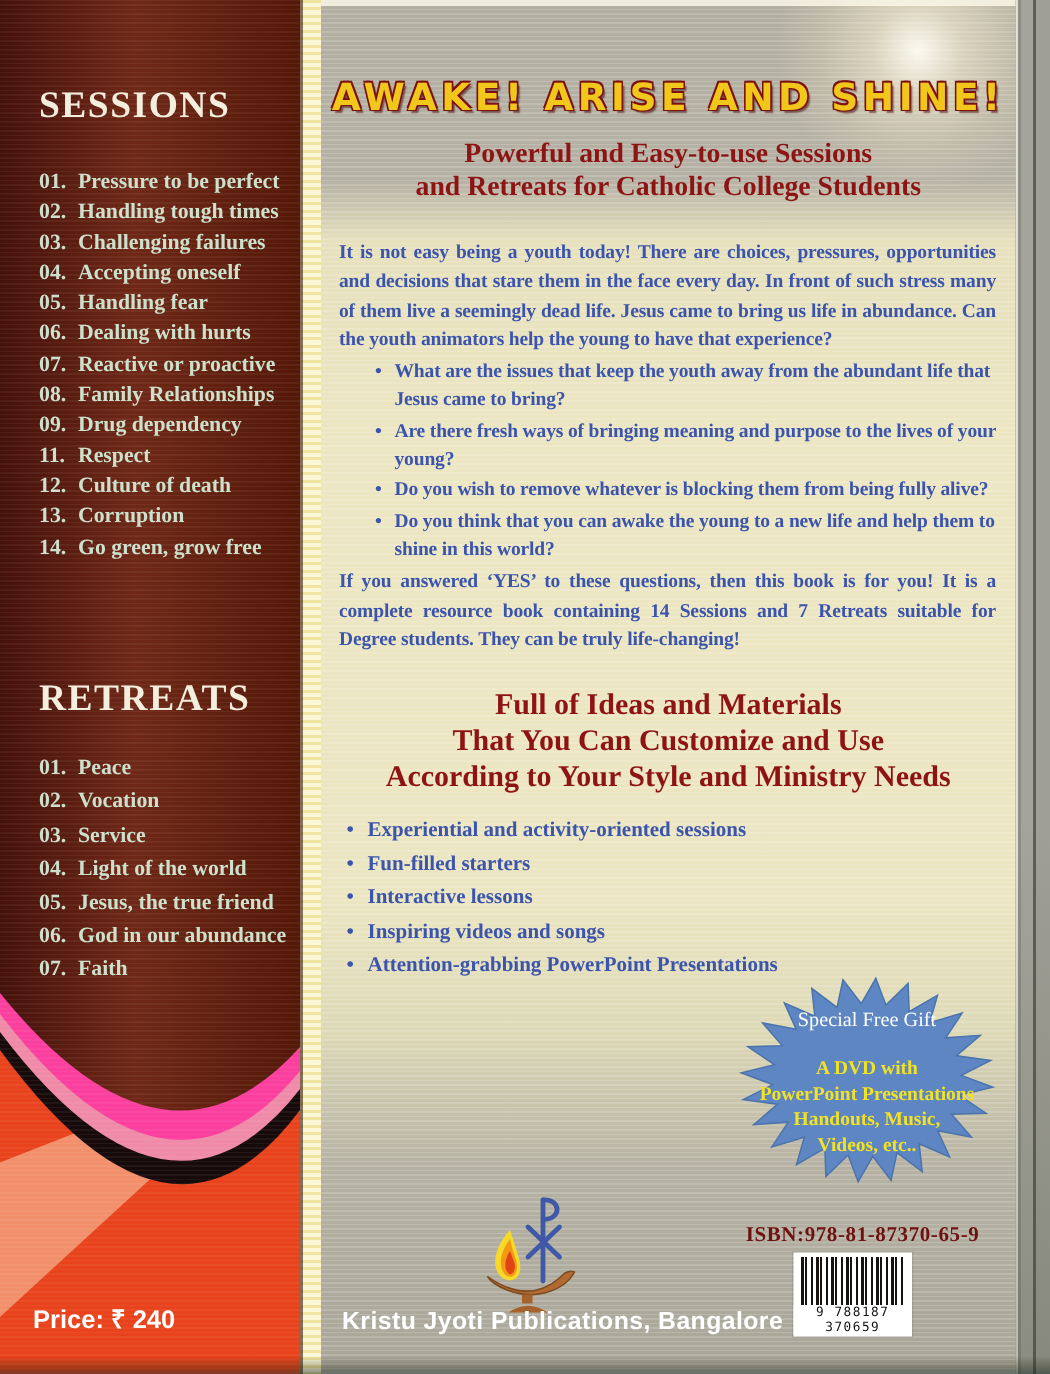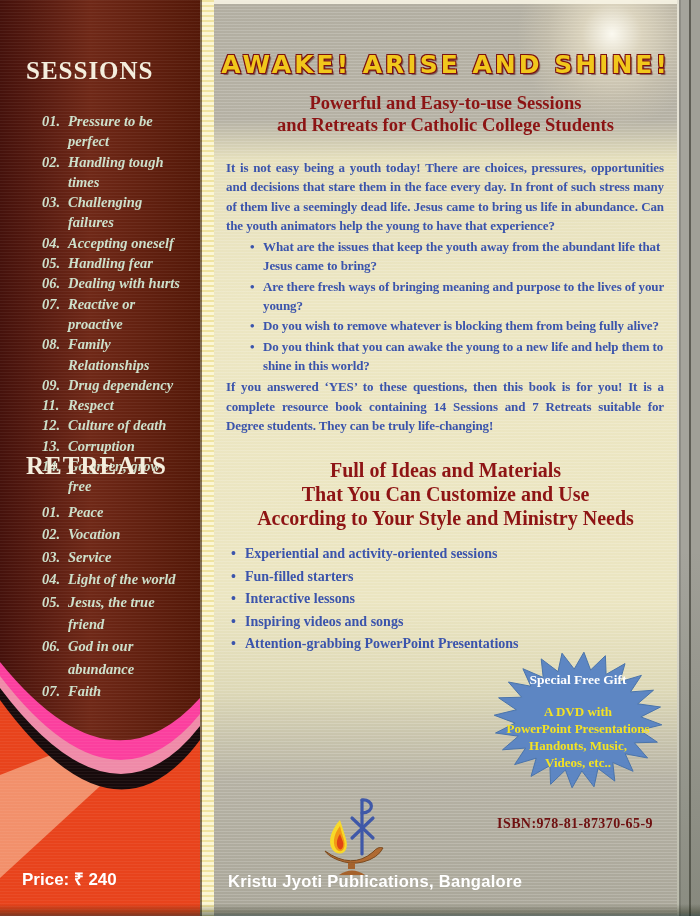--- a/index.html
+++ b/index.html
@@ -6,21 +6,21 @@
   .cover{position:relative;width:700px;height:916px;overflow:hidden;background:#15803d;
          font-family:"Liberation Serif",serif;}
 
   
   .sidebar{position:absolute;left:0;top:0;width:200px;height:916px;}
   .sidebar svg.swoosh{position:absolute;left:0;top:0;width:200px;height:916px;display:block;}
   .sidebar::after{content:"";position:absolute;inset:0;pointer-events:none;
     background:repeating-linear-gradient(180deg,rgba(255,255,255,.05) 0 1px,transparent 1px 3px);}
   .side-block{position:absolute;left:26px;z-index:2;}
   .side-title{font-weight:bold;font-size:25px;letter-spacing:1px;color:#f4eedd;}
-  .side-list{list-style:none;margin:16px;padding:0;font-style:italic;}
+  .side-list{list-style:none;margin:0;padding:0;}
   .side-list li{display:flex;font-weight:bold;font-size:14.5px;color:#cde0cb;}
   .side-list .num{width:26px;flex:none;}
   .sessions-list li{line-height:20.3px;}
   .retreats-list li{line-height:22.4px;}
   .block-sessions{top:57px;}
   .block-sessions .side-list{margin-top:26px;}
   .block-retreats{top:452px;}
   .block-retreats .side-list{margin-top:21px;}
   .price{position:absolute;left:22px;top:867px;z-index:2;color:#fff;
     font-family:"Liberation Sans",sans-serif;font-weight:bold;font-size:17px;}
@@ -58,21 +58,21 @@
   .features{position:absolute;left:17px;top:543px;list-style:none;margin:0;padding:0;
     font-weight:bold;font-size:14px;line-height:22.5px;color:#3b54ac;z-index:2;}
   .features li{position:relative;padding-left:14px;}
   .features li::before{content:"•";position:absolute;left:0;top:0;}
 
   
   .gift{position:absolute;left:278px;top:650px;width:172px;height:140px;z-index:3;}
   .gift svg{position:absolute;inset:0;}
   .gift-text{position:absolute;inset:0;display:flex;flex-direction:column;align-items:center;
     justify-content:center;text-align:center;padding-top:2px;}
-  .gift-title{font-weight:bold;font-size:13.5px;color:#ffffff;margin-bottom:15px;}
+  .gift-title{font-weight:normal;font-size:13.5px;color:#ffffff;margin-bottom:15px;}
   .gift-line{font-weight:bold;font-size:13px;line-height:17px;color:#f3e224;}
 
   
   .logo{position:absolute;left:101px;top:794px;width:74px;height:84px;}
   .publisher{position:absolute;left:14px;top:872px;color:#fff;
     font-family:"Liberation Sans",sans-serif;font-weight:bold;font-size:16.5px;letter-spacing:.3px;}
   .isbn{position:absolute;left:281px;top:816px;width:160px;text-align:center;
     font-weight:bold;font-size:14px;letter-spacing:.4px;color:#6f1111;}
   .barcode{position:absolute;left:315px;top:835px;width:79px;height:56px;background:#fff;
     box-shadow:0 0 0 1px rgba(0,0,0,.08);}
@@ -269,17 +269,21 @@
         <path d="M25,40 C21,46 21,52 24,55 C27,57 29,52 28,48 Z" fill="#e04414"></path>
         <path d="M10,57 Q37,76 58,58 Q63,52 68,54 Q63,64 48,68 Q36,71 23,66 Q13,62 10,57 Z" fill="#b06a32" stroke="#7c4a1e" stroke-width="1"></path>
         <rect x="33" y="69" width="7" height="6" fill="#a5622c"></rect>
         <path d="M24,81 Q37,72 50,81 Z" fill="#a5622c"></path>
       </svg>
     </div>
 
     <div class="publisher">Kristu Jyoti Publications, Bangalore</div>
 
     <div class="isbn">ISBN:978-81-87370-65-9</div>
+    <div class="barcode">
+      <div class="bars"></div>
+      <div class="digits">9 788187 370659</div>
+    </div>
   </div>
 
   <div class="right-strip"></div>
   <div class="bottom-shade"></div>
 </div>
 
 </body></html>

